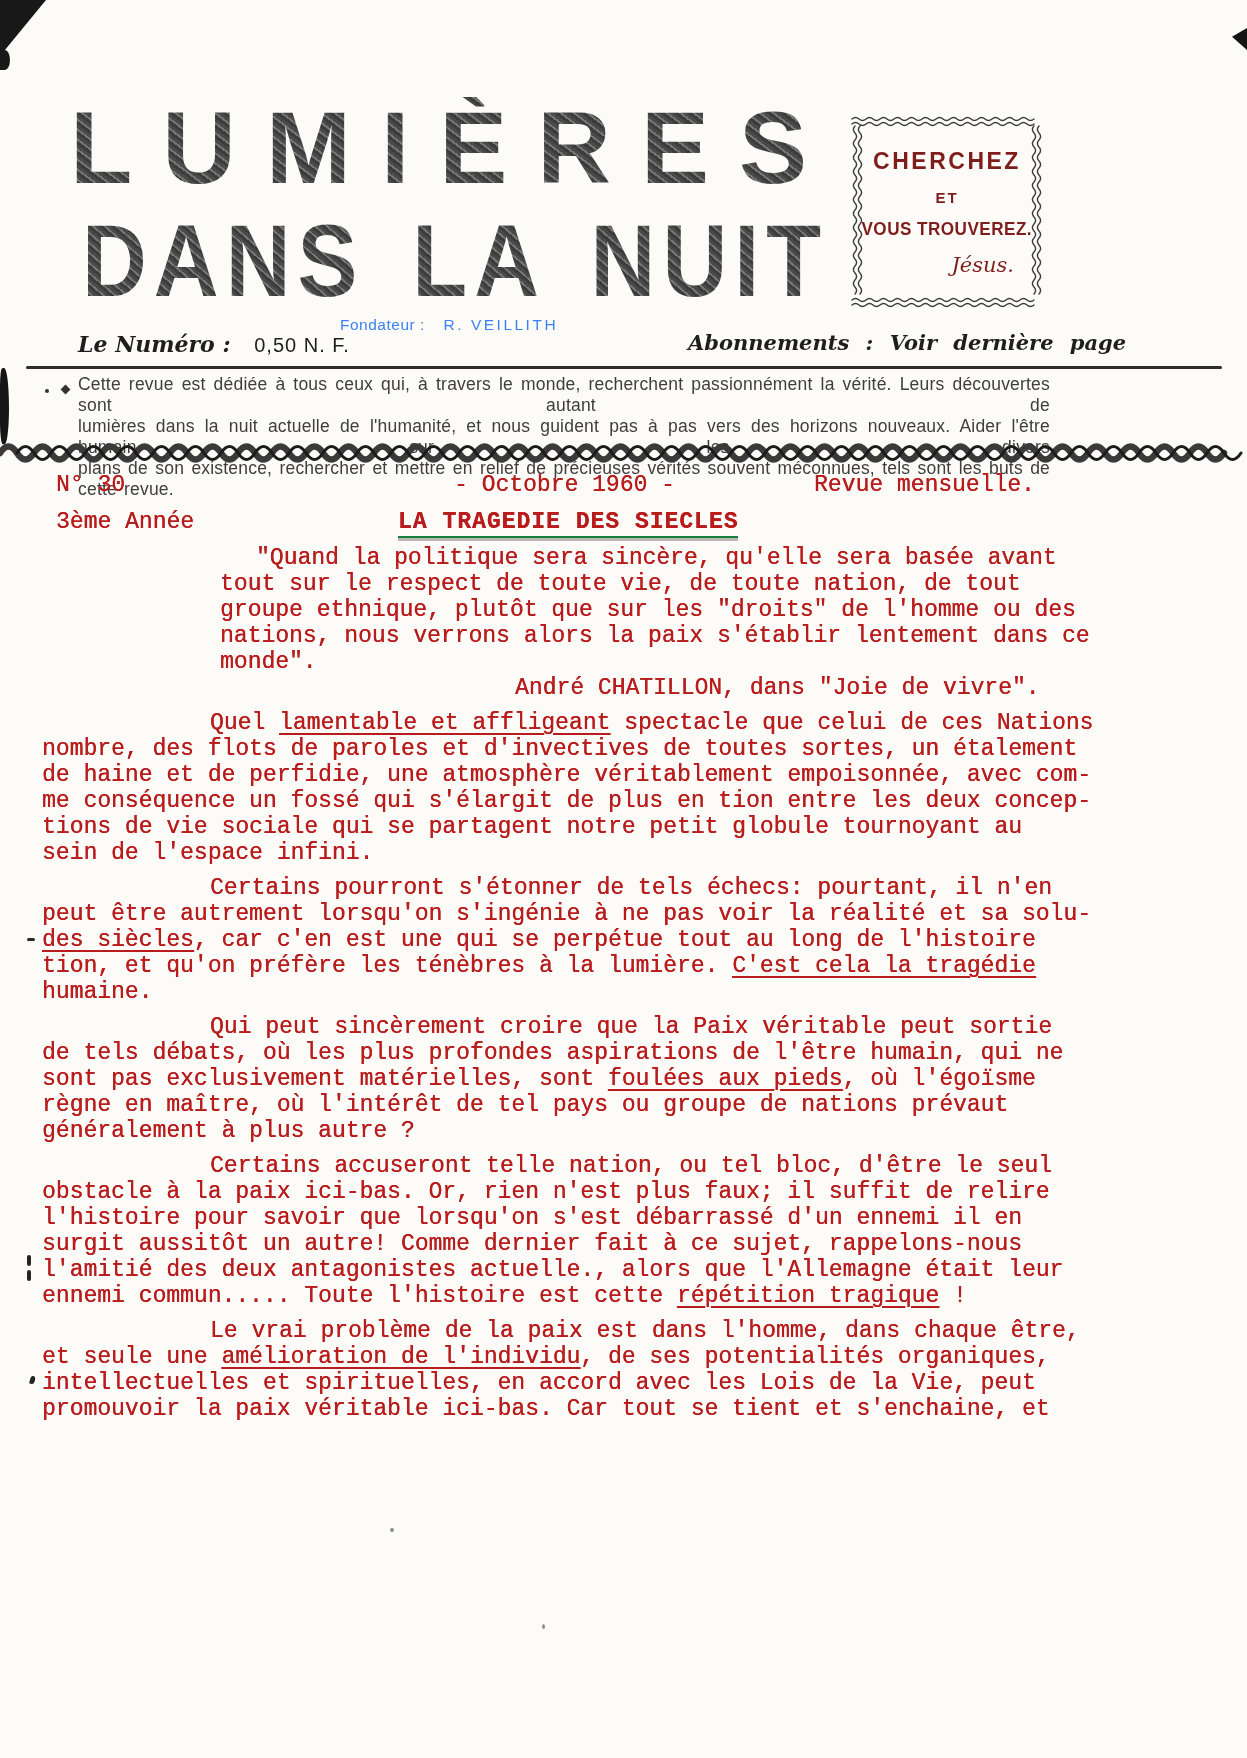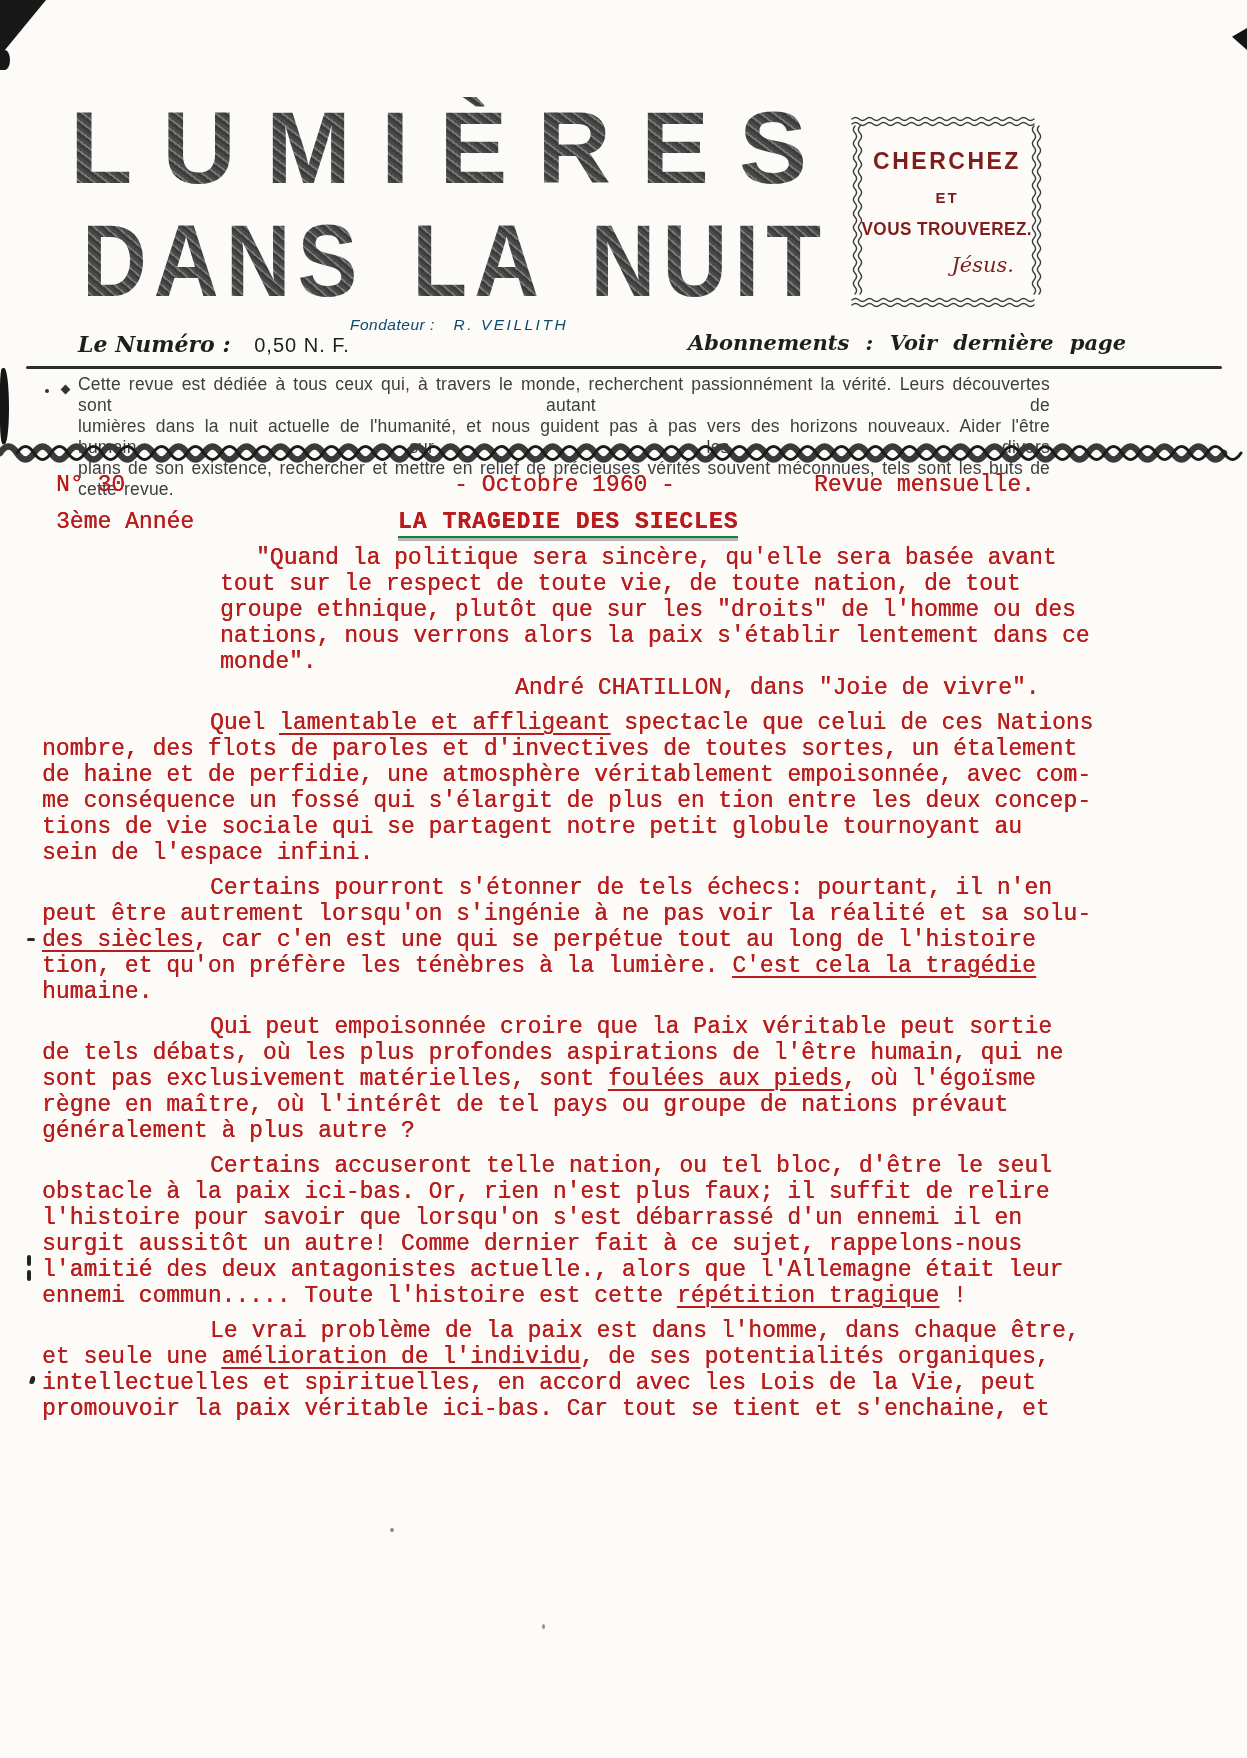--- a/index.html
+++ b/index.html
@@ -21,21 +21,21 @@
   .motto-box{position:absolute;left:850px;top:114px;width:194px;height:196px;}
   .motto-box svg{position:absolute;left:0;top:0;}
   .motto-inner{position:absolute;left:0;top:0;width:100%;height:100%;display:flex;flex-direction:column;
                align-items:center;padding-top:34px;box-sizing:border-box;color:#7f1d1d;}
   .motto-l1{font-weight:700;font-size:23px;letter-spacing:2.5px;}
   .motto-l2{font-weight:700;font-size:15px;letter-spacing:2px;margin-top:14px;}
   .motto-l3{font-weight:700;font-size:18px;letter-spacing:.5px;margin-top:13px;transform:scaleX(.95);white-space:pre;}
   .motto-sig{font-family:"DejaVu Serif","Liberation Serif",serif;font-style:italic;font-size:21px;
              margin-top:13px;align-self:flex-end;padding-right:30px;}
 
-  .founder{position:absolute;left:350px;top:316px;font-size:15.5px;color:#0c4a6e;letter-spacing:.5px;font-style:italic;}
+  .founder{position:absolute;left:340px;top:316px;font-size:15.5px;color:#3b82f6;letter-spacing:.5px;}
   .founder .name{letter-spacing:2.5px;margin-left:14px;}
 
   .scriptline{font-family:"DejaVu Serif","Liberation Serif",serif;font-style:italic;font-weight:700;color:#1e1e1e;}
   .price{position:absolute;left:78px;top:331px;font-size:22px;}
   .price .val{font-family:"Liberation Sans",sans-serif;font-style:normal;font-weight:400;
               font-size:20px;letter-spacing:1px;margin-left:16px;}
   .subscription{position:absolute;left:688px;top:330px;font-size:21px;word-spacing:9px;}
 
   .rule{position:absolute;left:26px;top:366px;width:1196px;height:3px;background:#2e2e2e;border-radius:2px;}
 
@@ -175,21 +175,21 @@
           <div class="line"><span>sein de l'espace infini.</span></div>
         </div>
         <div class="para body">
           <div class="line first"><span>Certains pourront s'étonner de tels échecs: pourtant, il n'en</span></div>
           <div class="line"><span>peut être autrement lorsqu'on s'ingénie à ne pas voir la réalité et sa solu-</span></div>
           <div class="line"><span class="u">des siècles</span><span>, car c'en est une qui se perpétue tout au long de l'histoire</span></div>
           <div class="line"><span>tion, et qu'on préfère les ténèbres à la lumière. </span><span class="u">C'est cela la tragédie</span></div>
           <div class="line"><span>humaine.</span></div>
         </div>
         <div class="para body">
-          <div class="line first"><span>Qui peut empoisonnée croire que la Paix véritable peut sortie</span></div>
+          <div class="line first"><span>Qui peut sincèrement croire que la Paix véritable peut sortie</span></div>
           <div class="line"><span>de tels débats, où les plus profondes aspirations de l'être humain, qui ne</span></div>
           <div class="line"><span>sont pas exclusivement matérielles, sont </span><span class="u">foulées aux pieds</span><span>, où l'égoïsme</span></div>
           <div class="line"><span>règne en maître, où l'intérêt de tel pays ou groupe de nations prévaut</span></div>
           <div class="line"><span>généralement à plus autre ?</span></div>
         </div>
         <div class="para body">
           <div class="line first"><span>Certains accuseront telle nation, ou tel bloc, d'être le seul</span></div>
           <div class="line"><span>obstacle à la paix ici-bas. Or, rien n'est plus faux; il suffit de relire</span></div>
           <div class="line"><span>l'histoire pour savoir que lorsqu'on s'est débarrassé d'un ennemi il en</span></div>
           <div class="line"><span>surgit aussitôt un autre! Comme dernier fait à ce sujet, rappelons-nous</span></div>

